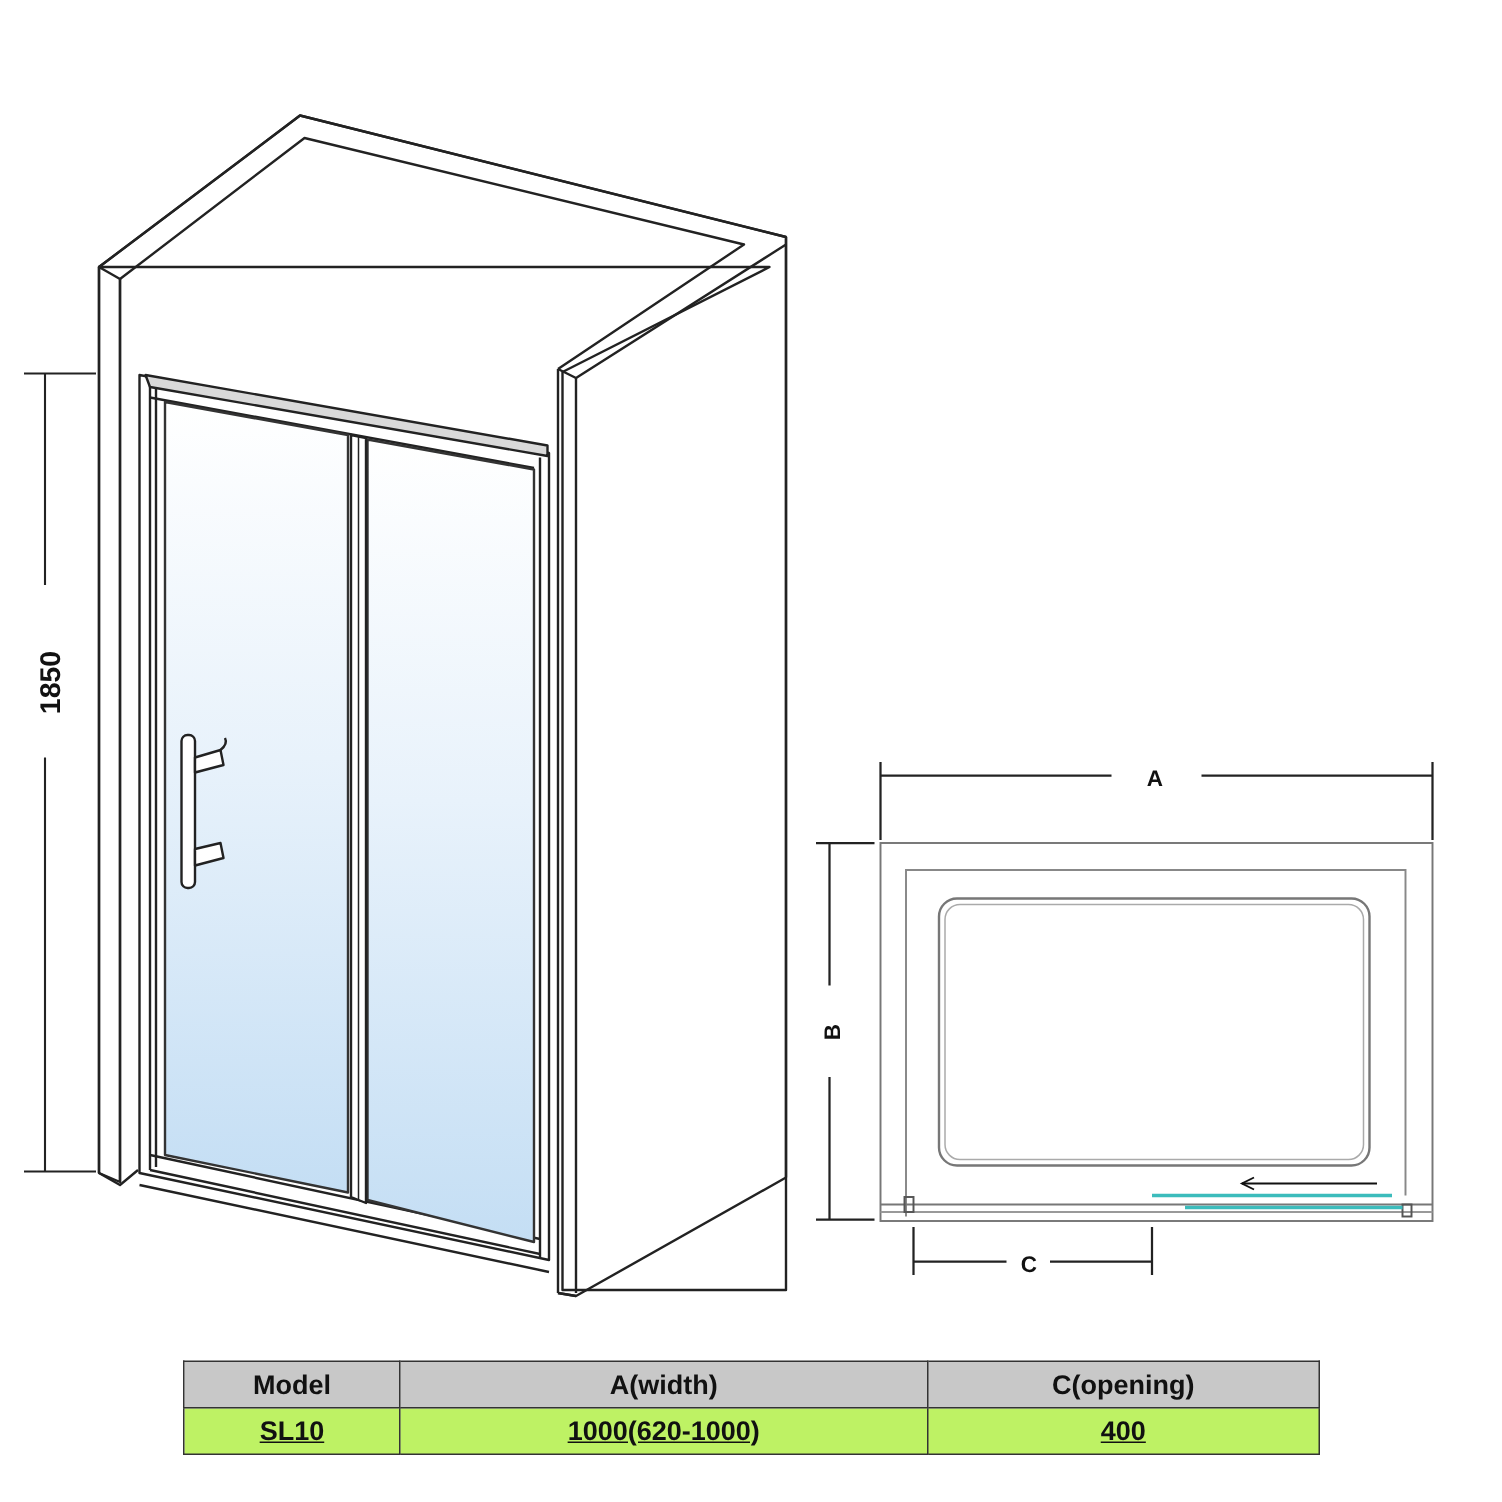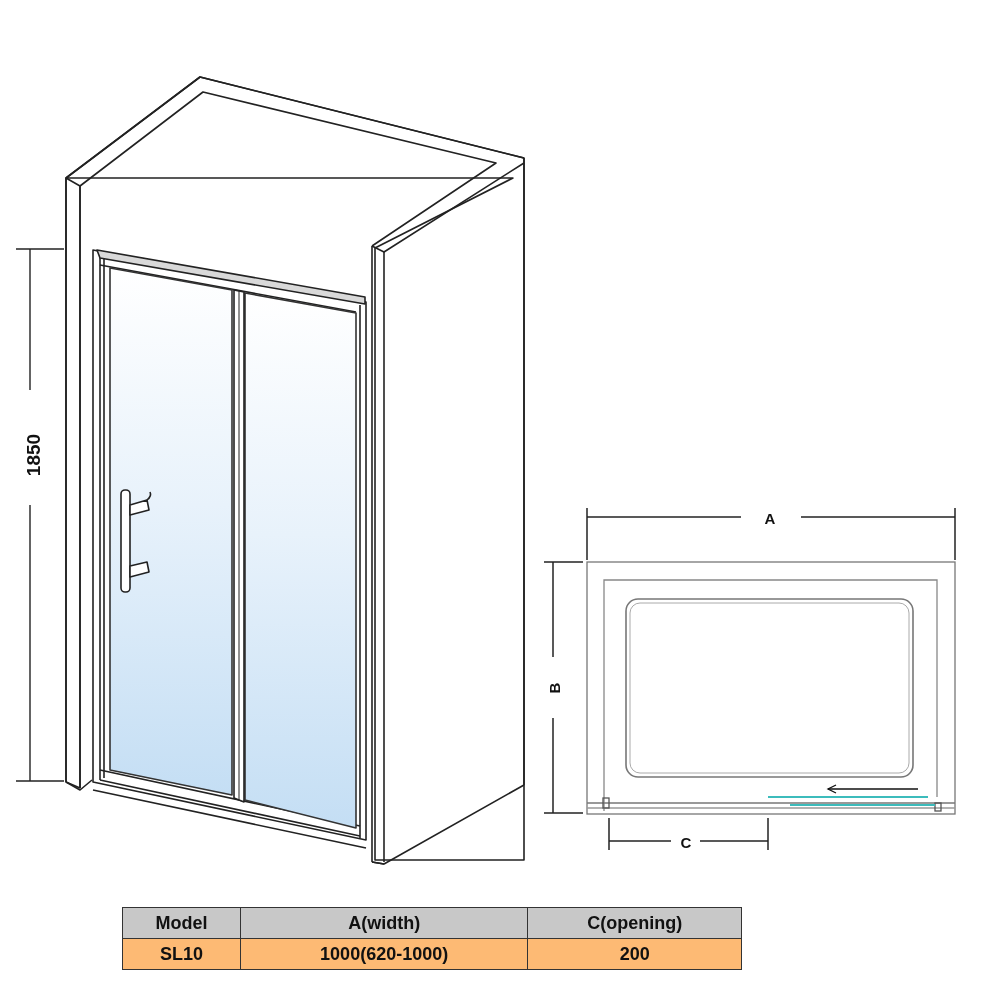--- a/index.html
+++ b/index.html
@@ -1,22 +1,22 @@
 <!DOCTYPE html>
 <html><head>
 <meta charset="utf-8">
 <style>
   html, body { margin: 0; padding: 0; background: #ffffff; }
   body { width: 1001px; height: 1001px; position: relative; overflow: hidden; font-family: "Liberation Sans", sans-serif; }
   svg.drawing { position: absolute; left: 0; top: 0; }
   .dim-label { font-family: "Liberation Sans", sans-serif; font-weight: bold; fill: #111; }
-  table.spec { position: absolute; left: 122px; top: 907px; width: 620px; border-collapse: collapse; font-family: "Liberation Sans", sans-serif; font-weight: bold; font-size: 18px; color: #111; }
+  table.spec { position: absolute; left: 122px; top: 907px; width: 758px; border-collapse: collapse; font-family: "Liberation Sans", sans-serif; font-weight: bold; font-size: 18px; color: #111; }
   table.spec th, table.spec td { border: 1.5px solid #333; text-align: center; height: 30px; padding: 0; }
   table.spec th { background: #c8c8c8; }
-  table.spec td { background: #fdba74; }
+  table.spec td { background: #bef264; text-decoration: underline; }
 </style>
 </head>
 <body>
 
 <svg class="drawing" width="1001" height="1001" viewBox="0 0 1001 1001" xmlns="http://www.w3.org/2000/svg">
   <defs>
     <linearGradient id="glassGrad" x1="0" y1="0" x2="0" y2="1">
       <stop offset="0" stop-color="#ffffff"></stop>
       <stop offset="0.45" stop-color="#e8f2fb"></stop>
       <stop offset="1" stop-color="#c4def4"></stop>
@@ -129,16 +129,16 @@
     <tr>
       <th>Model</th>
       <th>A(width)</th>
       <th>C(opening)</th>
     </tr>
   </thead>
   <tbody>
     <tr>
       <td>SL10</td>
       <td>1000(620-1000)</td>
-      <td>200</td>
+      <td>400</td>
     </tr>
   </tbody>
 </table>
 
 </body></html>

